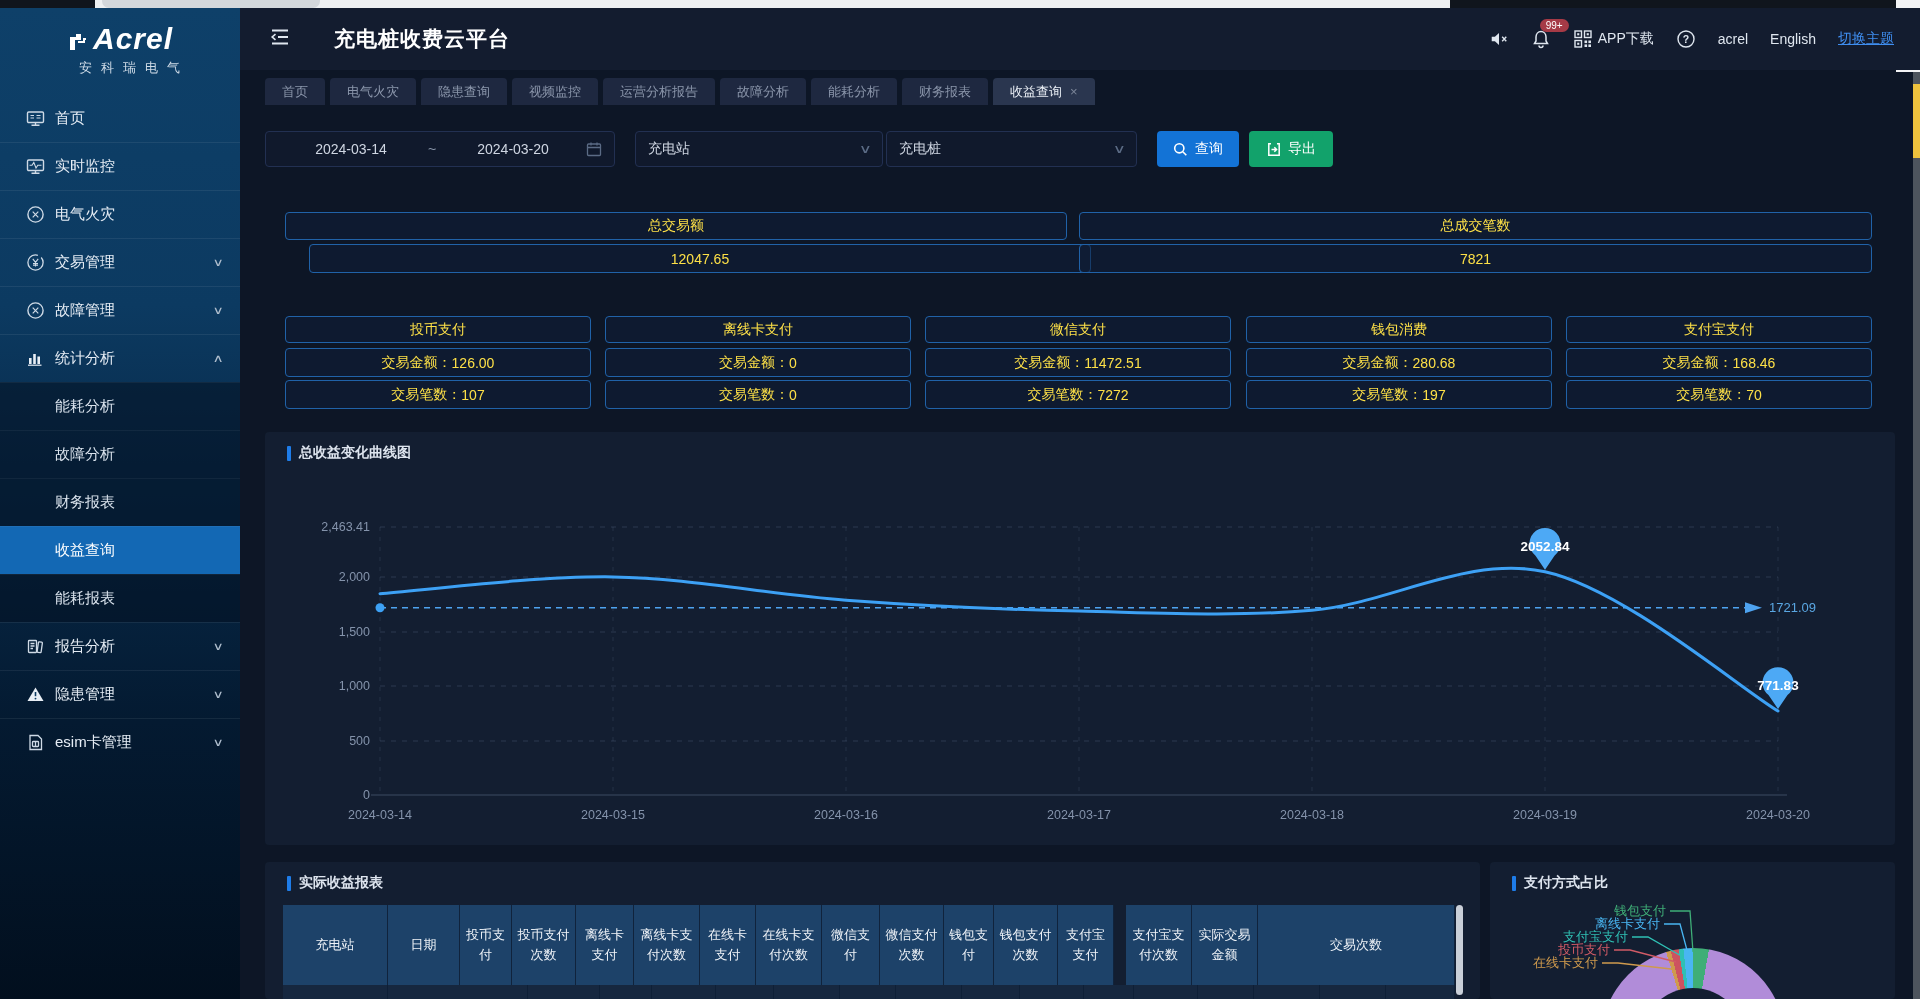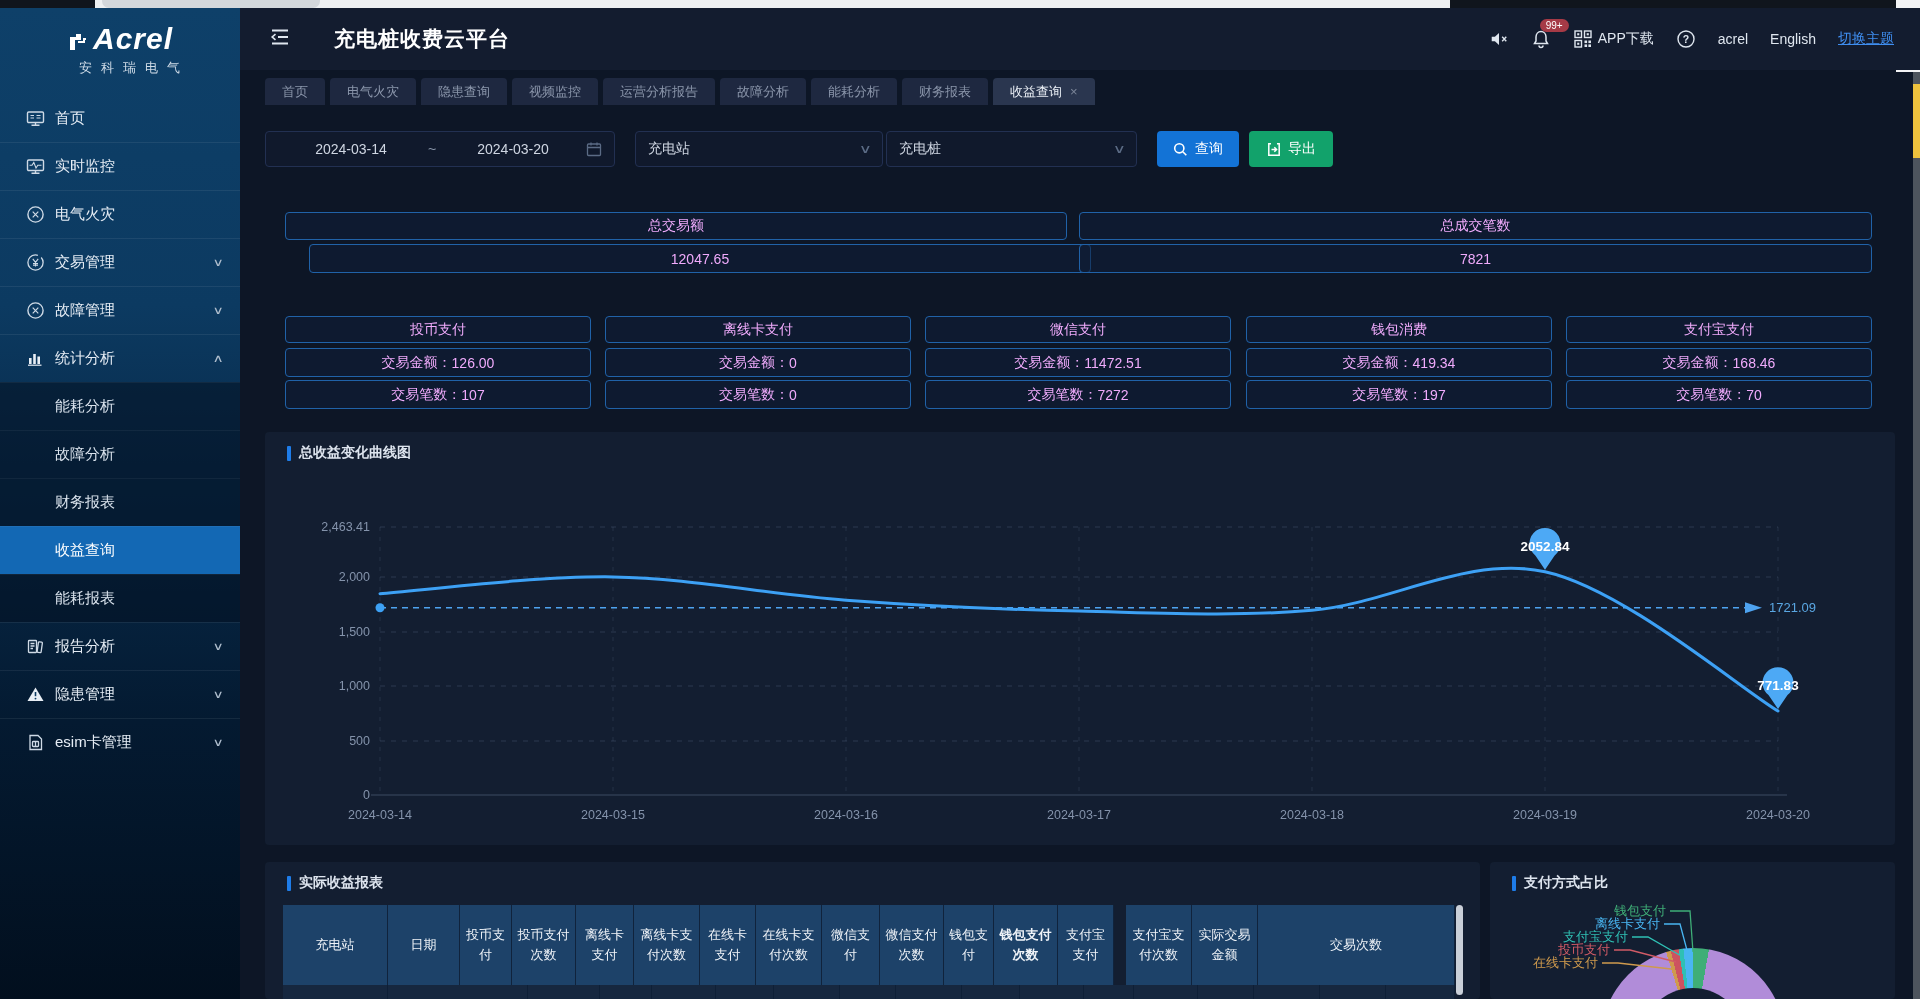--- a/index.html
+++ b/index.html
@@ -54,21 +54,21 @@
   .tilde{color:#8b97ab;padding:0 4px;}
   .select{padding:0 12px;}
   .select .chev{margin-left:auto;color:#5b6b85;font-size:12px;transform:scaleX(1.5);}
   .sel1{left:635px;top:131px;width:248px;height:36px;}
   .sel2{left:886px;top:131px;width:251px;height:36px;justify-content:center;}
   .btn{height:36px;border-radius:4px;color:#fff;font-size:14px;display:flex;align-items:center;justify-content:center;gap:7px;cursor:pointer;}
   .btn-search{left:1157px;top:131px;width:82px;background:#1373d6;}
   .btn-export{left:1249px;top:131px;width:84px;background:#12a26b;}
 
   
-  .cardbox{border:1px solid #2062a8;border-radius:4px;background:rgba(17,31,56,.55);color:#f0abfc;font-size:14px;display:flex;align-items:center;justify-content:center;}
+  .cardbox{border:1px solid #2062a8;border-radius:4px;background:rgba(17,31,56,.55);color:#fde047;font-size:14px;display:flex;align-items:center;justify-content:center;}
 
   
   .panel{background:#131e31;border-radius:4px;}
   .chart-panel{left:265px;top:432px;width:1630px;height:413px;}
   .p-title{position:absolute;display:flex;align-items:center;gap:8px;color:#dde4ee;font-size:14px;font-weight:bold;}
   .p-bar{width:4px;height:15px;background:#1e7ce8;border-radius:1px;}
 
   
   .table-panel{left:265px;top:862px;width:1215px;height:137px;overflow:hidden;}
   .thead{position:absolute;left:18px;top:43px;width:1172px;height:80px;display:flex;}
@@ -350,21 +350,21 @@
   <div class="abs cardbox" style="left:925px;top:380px;width:306px;height:29px;">
       <span>交易笔数：</span>
       <span>7272</span>
     </div>
 
   <div class="abs cardbox" style="left:1246px;top:316px;width:306px;height:27px;">
       <span>钱包消费</span>
     </div>
   <div class="abs cardbox" style="left:1246px;top:348px;width:306px;height:29px;">
       <span>交易金额：</span>
-      <span>419.34</span>
+      <span>280.68</span>
     </div>
   <div class="abs cardbox" style="left:1246px;top:380px;width:306px;height:29px;">
       <span>交易笔数：</span>
       <span>197</span>
     </div>
 
   <div class="abs cardbox" style="left:1566px;top:316px;width:306px;height:27px;">
       <span>支付宝支付</span>
     </div>
   <div class="abs cardbox" style="left:1566px;top:348px;width:306px;height:29px;">
@@ -442,21 +442,21 @@
       <div class="th" style="flex:0 0 72px;">日期</div>
       <div class="th" style="flex:0 0 52px;">投币支付</div>
       <div class="th" style="flex:0 0 64px;">投币支付次数</div>
       <div class="th" style="flex:0 0 58px;">离线卡支付</div>
       <div class="th" style="flex:0 0 66px;">离线卡支付次数</div>
       <div class="th" style="flex:0 0 56px;">在线卡支付</div>
       <div class="th" style="flex:0 0 66px;">在线卡支付次数</div>
       <div class="th" style="flex:0 0 58px;">微信支付</div>
       <div class="th" style="flex:0 0 64px;">微信支付次数</div>
       <div class="th" style="flex:0 0 50px;">钱包支付</div>
-      <div class="th" style="flex:0 0 64px;font-weight:bold;">钱包支付次数</div>
+      <div class="th" style="flex:0 0 64px;">钱包支付次数</div>
       <div class="th" style="flex:0 0 56px;">支付宝支付</div>
       <div class="th" style="flex:0 0 66px;margin-left:12px;">支付宝支付次数</div>
       <div class="th" style="flex:0 0 66px;">实际交易金额</div>
       <div class="th" style="flex:1;">交易次数</div>
     </div>
     <div class="trow">
       <div class="td" style="flex:0 0 105px;"></div>
         <div class="td" style="flex:0 0 140px;"></div>
         <div class="td" style="flex:0 0 72px;"></div>
         <div class="td" style="flex:0 0 52px;"></div>

